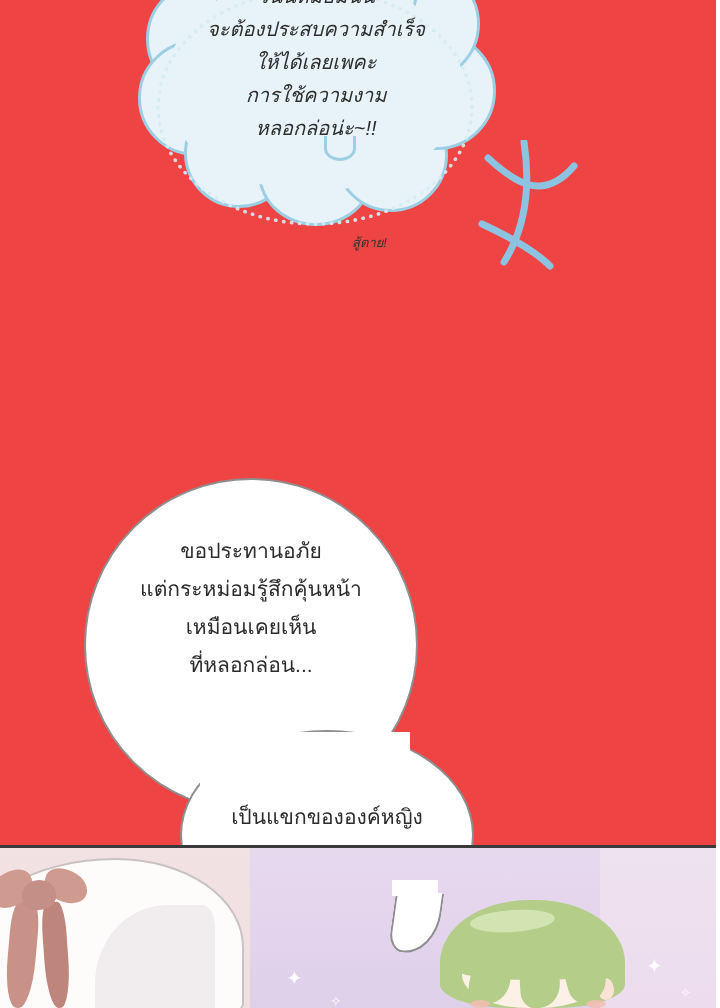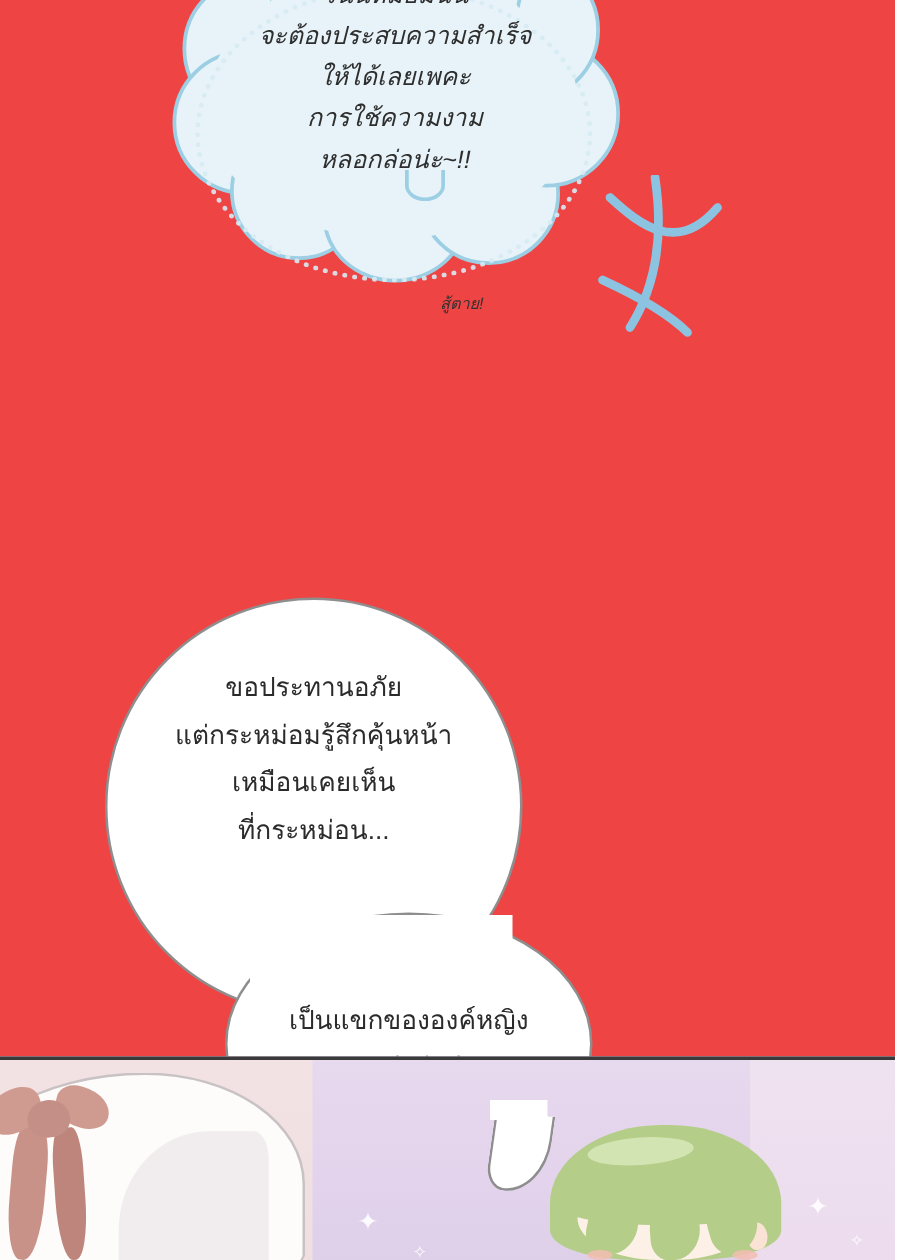--- a/index.html
+++ b/index.html
@@ -394,21 +394,21 @@
       <path d="M10 18 C 34 40, 64 64, 96 26" stroke="#8cc3e0" stroke-width="7" stroke-linecap="round"></path>
       <path d="M46 2 C 52 42, 50 84, 26 122" stroke="#8cc3e0" stroke-width="7" stroke-linecap="round"></path>
       <path d="M4 84 C 30 96, 56 110, 72 126" stroke="#8cc3e0" stroke-width="7" stroke-linecap="round"></path>
     </svg>
   </div>
 
   <div class="round-bubble">
     <div class="round-copy bubble-text">ขอประทานอภัย
 แต่กระหม่อมรู้สึกคุ้นหน้า
 เหมือนเคยเห็น
-ที่กระหม่อน...</div>
+ที่หลอกล่อน...</div>
   </div>
 
   <div class="round-bubble-2">
     <div class="round-copy-2 bubble-text">ไม่ทราบว่า
 เป็นแขกขององค์หญิง
 เหรอพ่ะย่ะค่ะ?</div>
   </div>
 
   <div class="scene-bottom">
     <div class="scene-line"></div>

